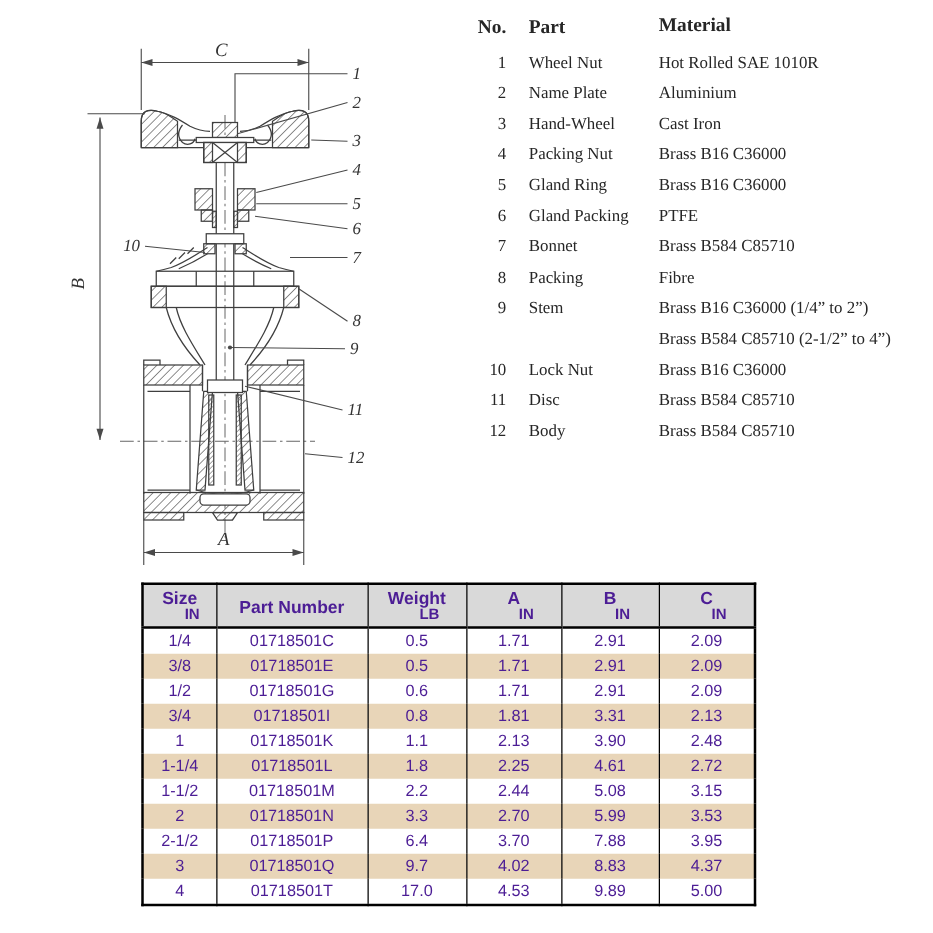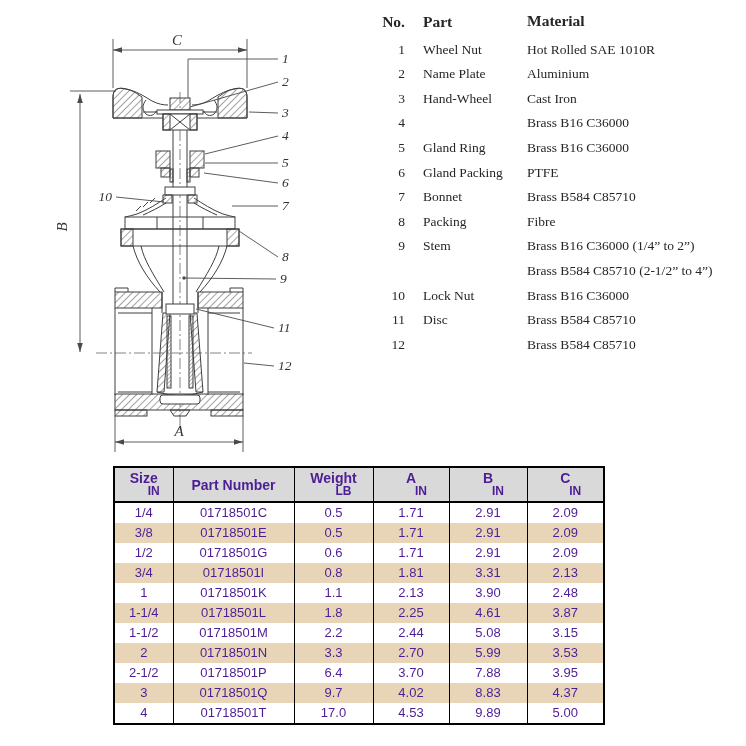--- a/index.html
+++ b/index.html
@@ -231,20 +231,21 @@
       </div>
       <div class="p-row">
         <div class="p-no">3</div>
         <div class="p-part">Hand-Wheel</div>
         <div class="p-mat">
           <div>Cast Iron</div>
         </div>
       </div>
       <div class="p-row">
         <div class="p-no">4</div>
+        <div class="p-part">Packing Nut</div>
         <div class="p-mat">
           <div>Brass B16 C36000</div>
         </div>
       </div>
       <div class="p-row">
         <div class="p-no">5</div>
         <div class="p-part">Gland Ring</div>
         <div class="p-mat">
           <div>Brass B16 C36000</div>
         </div>
@@ -287,20 +288,21 @@
       </div>
       <div class="p-row">
         <div class="p-no">11</div>
         <div class="p-part">Disc</div>
         <div class="p-mat">
           <div>Brass B584 C85710</div>
         </div>
       </div>
       <div class="p-row">
         <div class="p-no">12</div>
+        <div class="p-part">Body</div>
         <div class="p-mat">
           <div>Brass B584 C85710</div>
         </div>
       </div>
     </div>
 </div>
 
 <table class="spec-table">
   <colgroup>
       <col style="width: 59px;">
@@ -377,21 +379,21 @@
         <td>2.13</td>
         <td>3.90</td>
         <td>2.48</td>
       </tr>
       <tr class="alt">
         <td>1-1/4</td>
         <td>01718501L</td>
         <td>1.8</td>
         <td>2.25</td>
         <td>4.61</td>
-        <td>3.87</td>
+        <td>2.72</td>
       </tr>
       <tr>
         <td>1-1/2</td>
         <td>01718501M</td>
         <td>2.2</td>
         <td>2.44</td>
         <td>5.08</td>
         <td>3.15</td>
       </tr>
       <tr class="alt">

